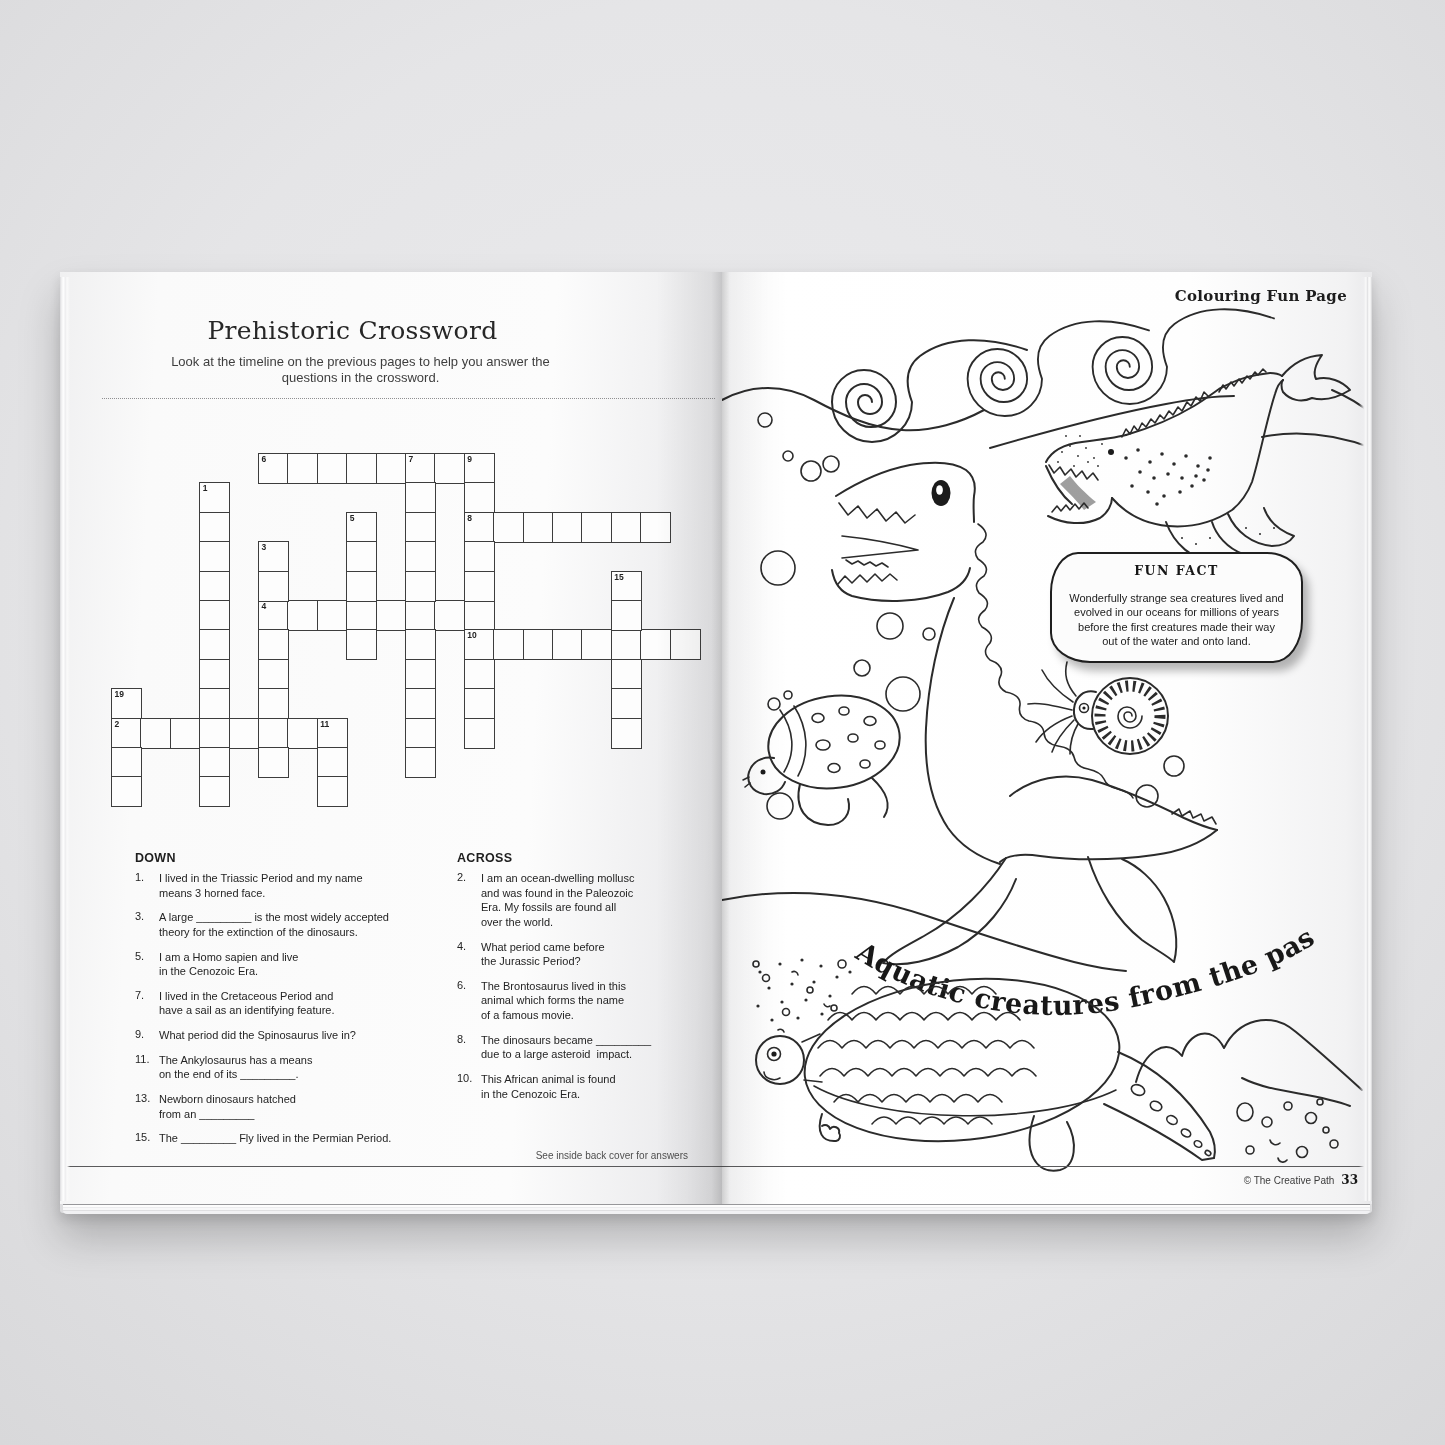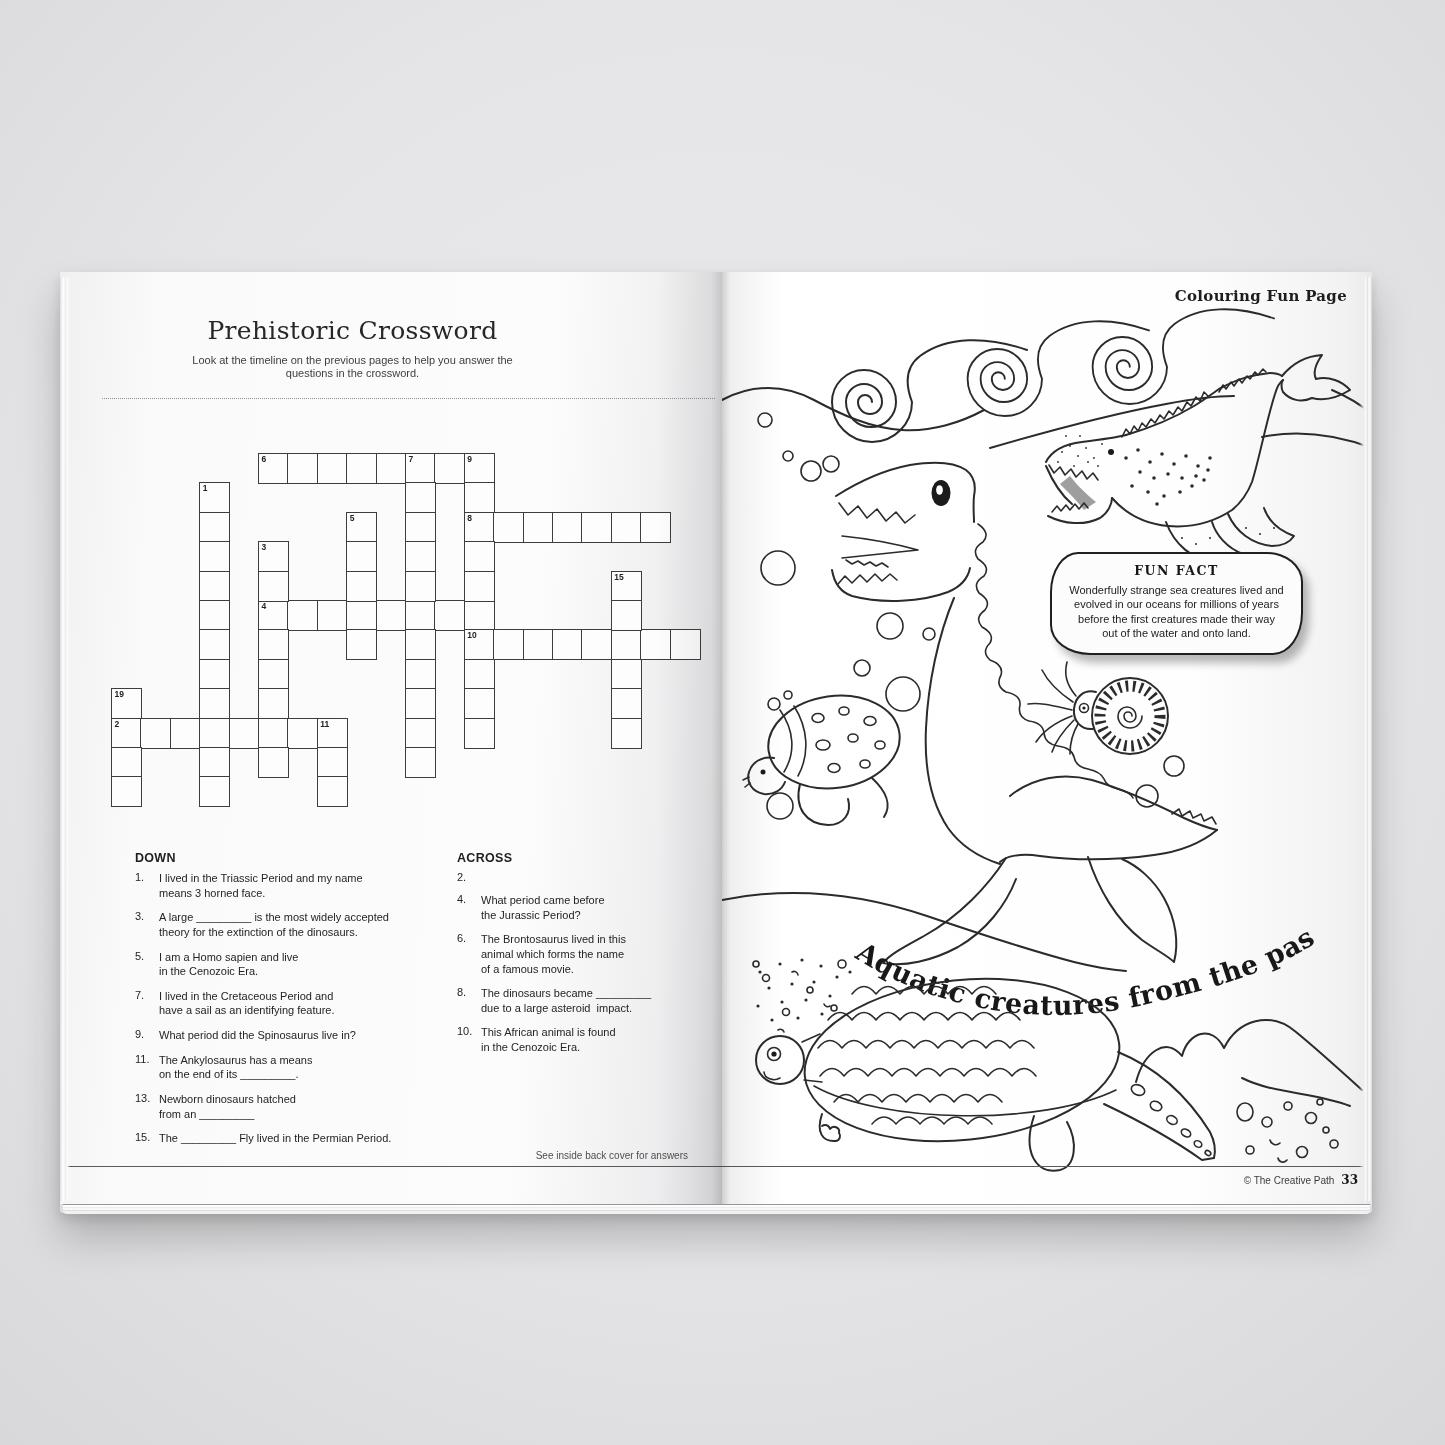--- a/index.html
+++ b/index.html
@@ -22,21 +22,21 @@
     background:linear-gradient(90deg,#dcdcde 0,#f5f5f6 2px,#ffffff 4px,#ebebed 5px,#fafafa 7px,rgba(255,255,255,0) 10px);}
   .right-edge-lines{position:absolute;right:0;top:5px;width:15px;height:924px;pointer-events:none;
     background:linear-gradient(270deg,#d3d3d5 0,#f1f1f2 1.5px,#fcfcfc 3px,#e3e3e5 4.5px,#fafafa 6px,#eeeef0 8px,rgba(255,255,255,0) 13px);}
 
   .display-font{font-family:"DejaVu Serif", serif;font-weight:bold;}
 
   
   .page-title{position:absolute;left:0;top:44px;width:585px;text-align:center;
     font-family:"DejaVu Serif", serif;font-weight:normal;font-size:25px;color:#272727;letter-spacing:0.3px;}
   .page-subtitle{position:absolute;left:0;top:82px;width:585px;text-align:center;white-space:pre;
-    font-size:11px;line-height:1.22;color:#3e3e3e;}
+    font-size:13px;line-height:1.22;color:#3e3e3e;padding-left:8px;}
   .dotted-rule{position:absolute;left:42px;top:126px;width:613px;border-top:1.6px dotted #8f8f91;}
   #crossword-grid{position:absolute;left:0;top:0;width:662px;height:932px;}
   .cw-cell{position:absolute;width:31px;height:31px;box-sizing:border-box;border:1.6px solid #3d3d3d;background:#fdfdfd;}
   .cw-num{display:block;padding:1px 0 0 2.5px;font-size:8.5px;font-weight:bold;color:#222;line-height:1;}
   .clues{position:absolute;width:260px;}
   .clues-down{left:75px;top:579px;}
   .clues-across{left:397px;top:579px;}
   .clues-header{font-size:12.5px;font-weight:bold;letter-spacing:0.3px;color:#1e1e1e;margin-bottom:6px;}
   .clue{display:flex;margin-bottom:10px;}
   .clue-num{width:24px;flex:0 0 24px;font-size:11px;color:#242424;}
@@ -49,21 +49,21 @@
   .page-num{font-family:"DejaVu Serif", serif;font-weight:bold;font-size:12px;color:#161616;}
 
   
   .colouring-header{position:absolute;right:25px;top:15px;font-family:"DejaVu Serif", serif;
     font-weight:bold;font-size:15px;color:#1d1d1d;letter-spacing:0.3px;}
   .illustration{position:absolute;left:0;top:0;width:650px;height:932px;}
   .fun-fact-box{position:absolute;left:328px;top:280px;width:253px;box-sizing:border-box;padding:9px 12px 13px;
     background:#fcfcfc;border:2.5px solid #1f1f1f;
     border-radius:28px 36px 30px 40px / 40px 30px 42px 30px;
     box-shadow:6px 8px 9px rgba(0,0,0,0.28);text-align:center;}
-  .fun-fact-title{font-family:"DejaVu Serif", serif;font-weight:bold;font-size:12.5px;letter-spacing:1.5px;color:#171717;margin-bottom:5px;}
+  .fun-fact-title{font-family:"DejaVu Serif", serif;font-weight:bold;font-size:12.5px;letter-spacing:1.5px;color:#171717;margin-bottom:13px;}
   .fun-fact-text{font-size:11px;line-height:1.3;color:#222;white-space:pre;}
   svg .ln{fill:none;stroke:#2b2b2b;stroke-width:2;stroke-linecap:round;stroke-linejoin:round;}
   svg .ln-thin{fill:none;stroke:#2b2b2b;stroke-width:1.6;stroke-linecap:round;stroke-linejoin:round;}
   svg .fill-dark{fill:#1b1b1b;stroke:none;}
   .arc-caption{font-family:"DejaVu Serif", serif;font-weight:bold;font-size:27px;fill:#181818;letter-spacing:0.5px;}
 </style>
 </head>
 <body>
 
 <div class="stage">
@@ -230,20 +230,24 @@
               <span class="clue-text">The _________ Fly lived in the Permian Period.</span>
             </div>
           </div>
       </div>
 
       <div class="clues clues-across">
         <div class="clues-header">ACROSS</div>
         <div>
             <div class="clue">
               <span class="clue-num">2.</span>
+              <span class="clue-text">I am an ocean-dwelling mollusc
+and was found in the Paleozoic
+Era. My fossils are found all
+over the world.</span>
             </div>
             <div class="clue">
               <span class="clue-num">4.</span>
               <span class="clue-text">What period came before
 the Jurassic Period?</span>
             </div>
             <div class="clue">
               <span class="clue-num">6.</span>
               <span class="clue-text">The Brontosaurus lived in this
 animal which forms the name

